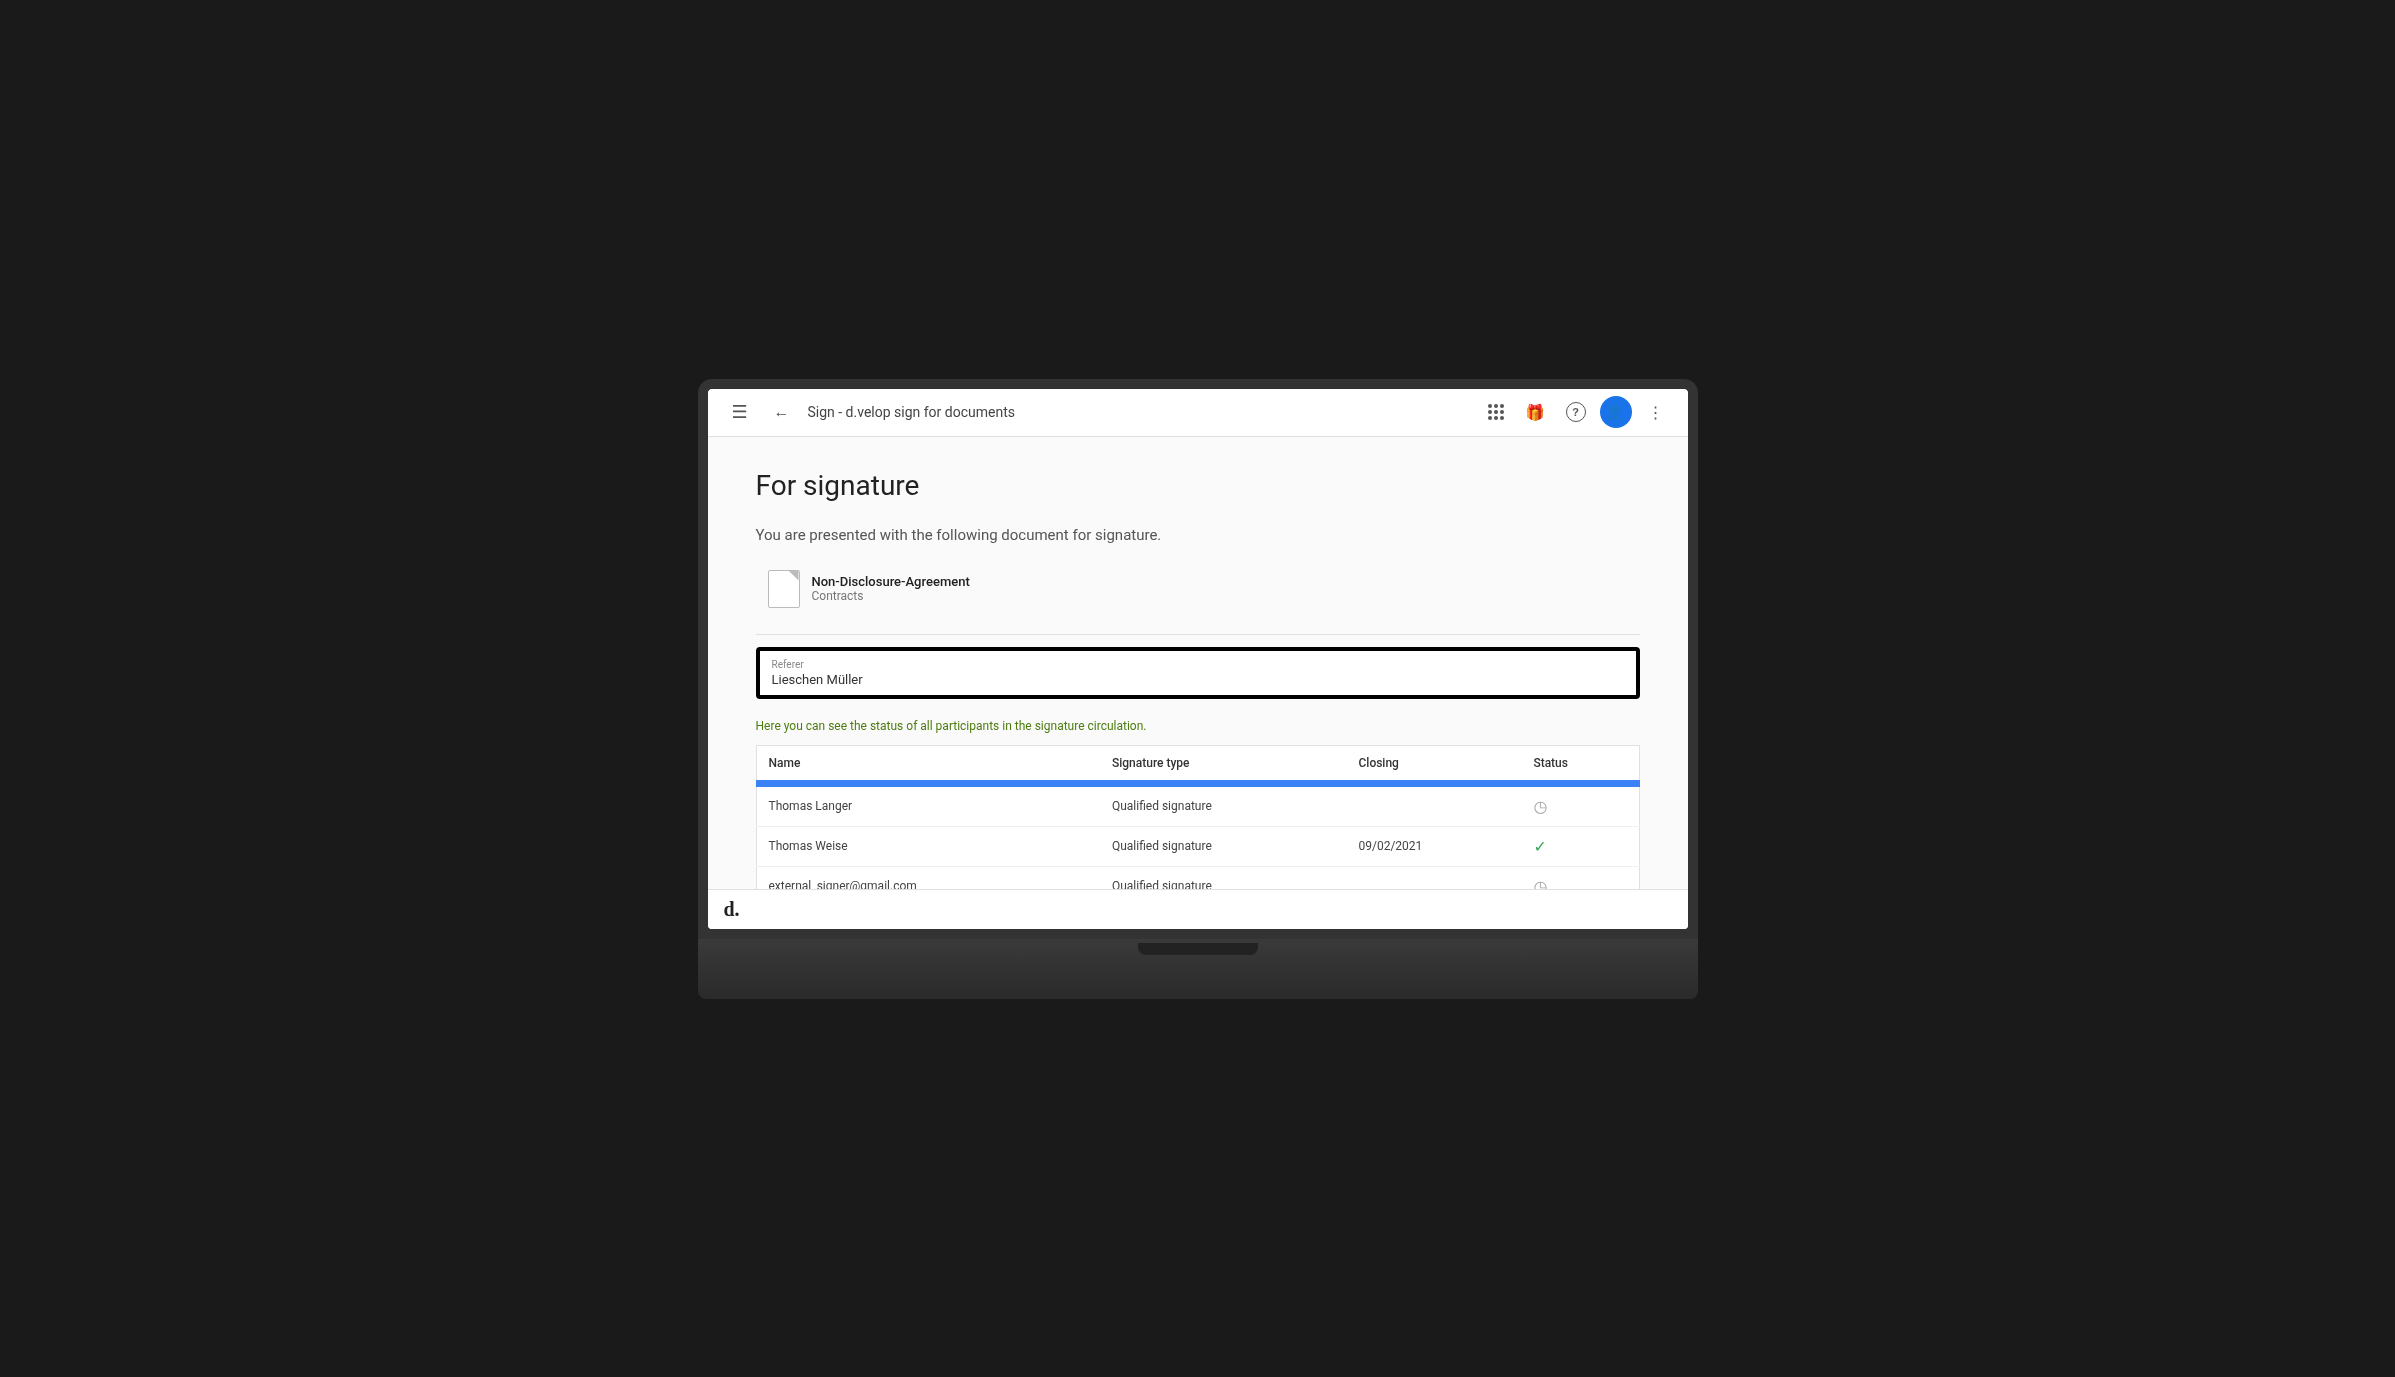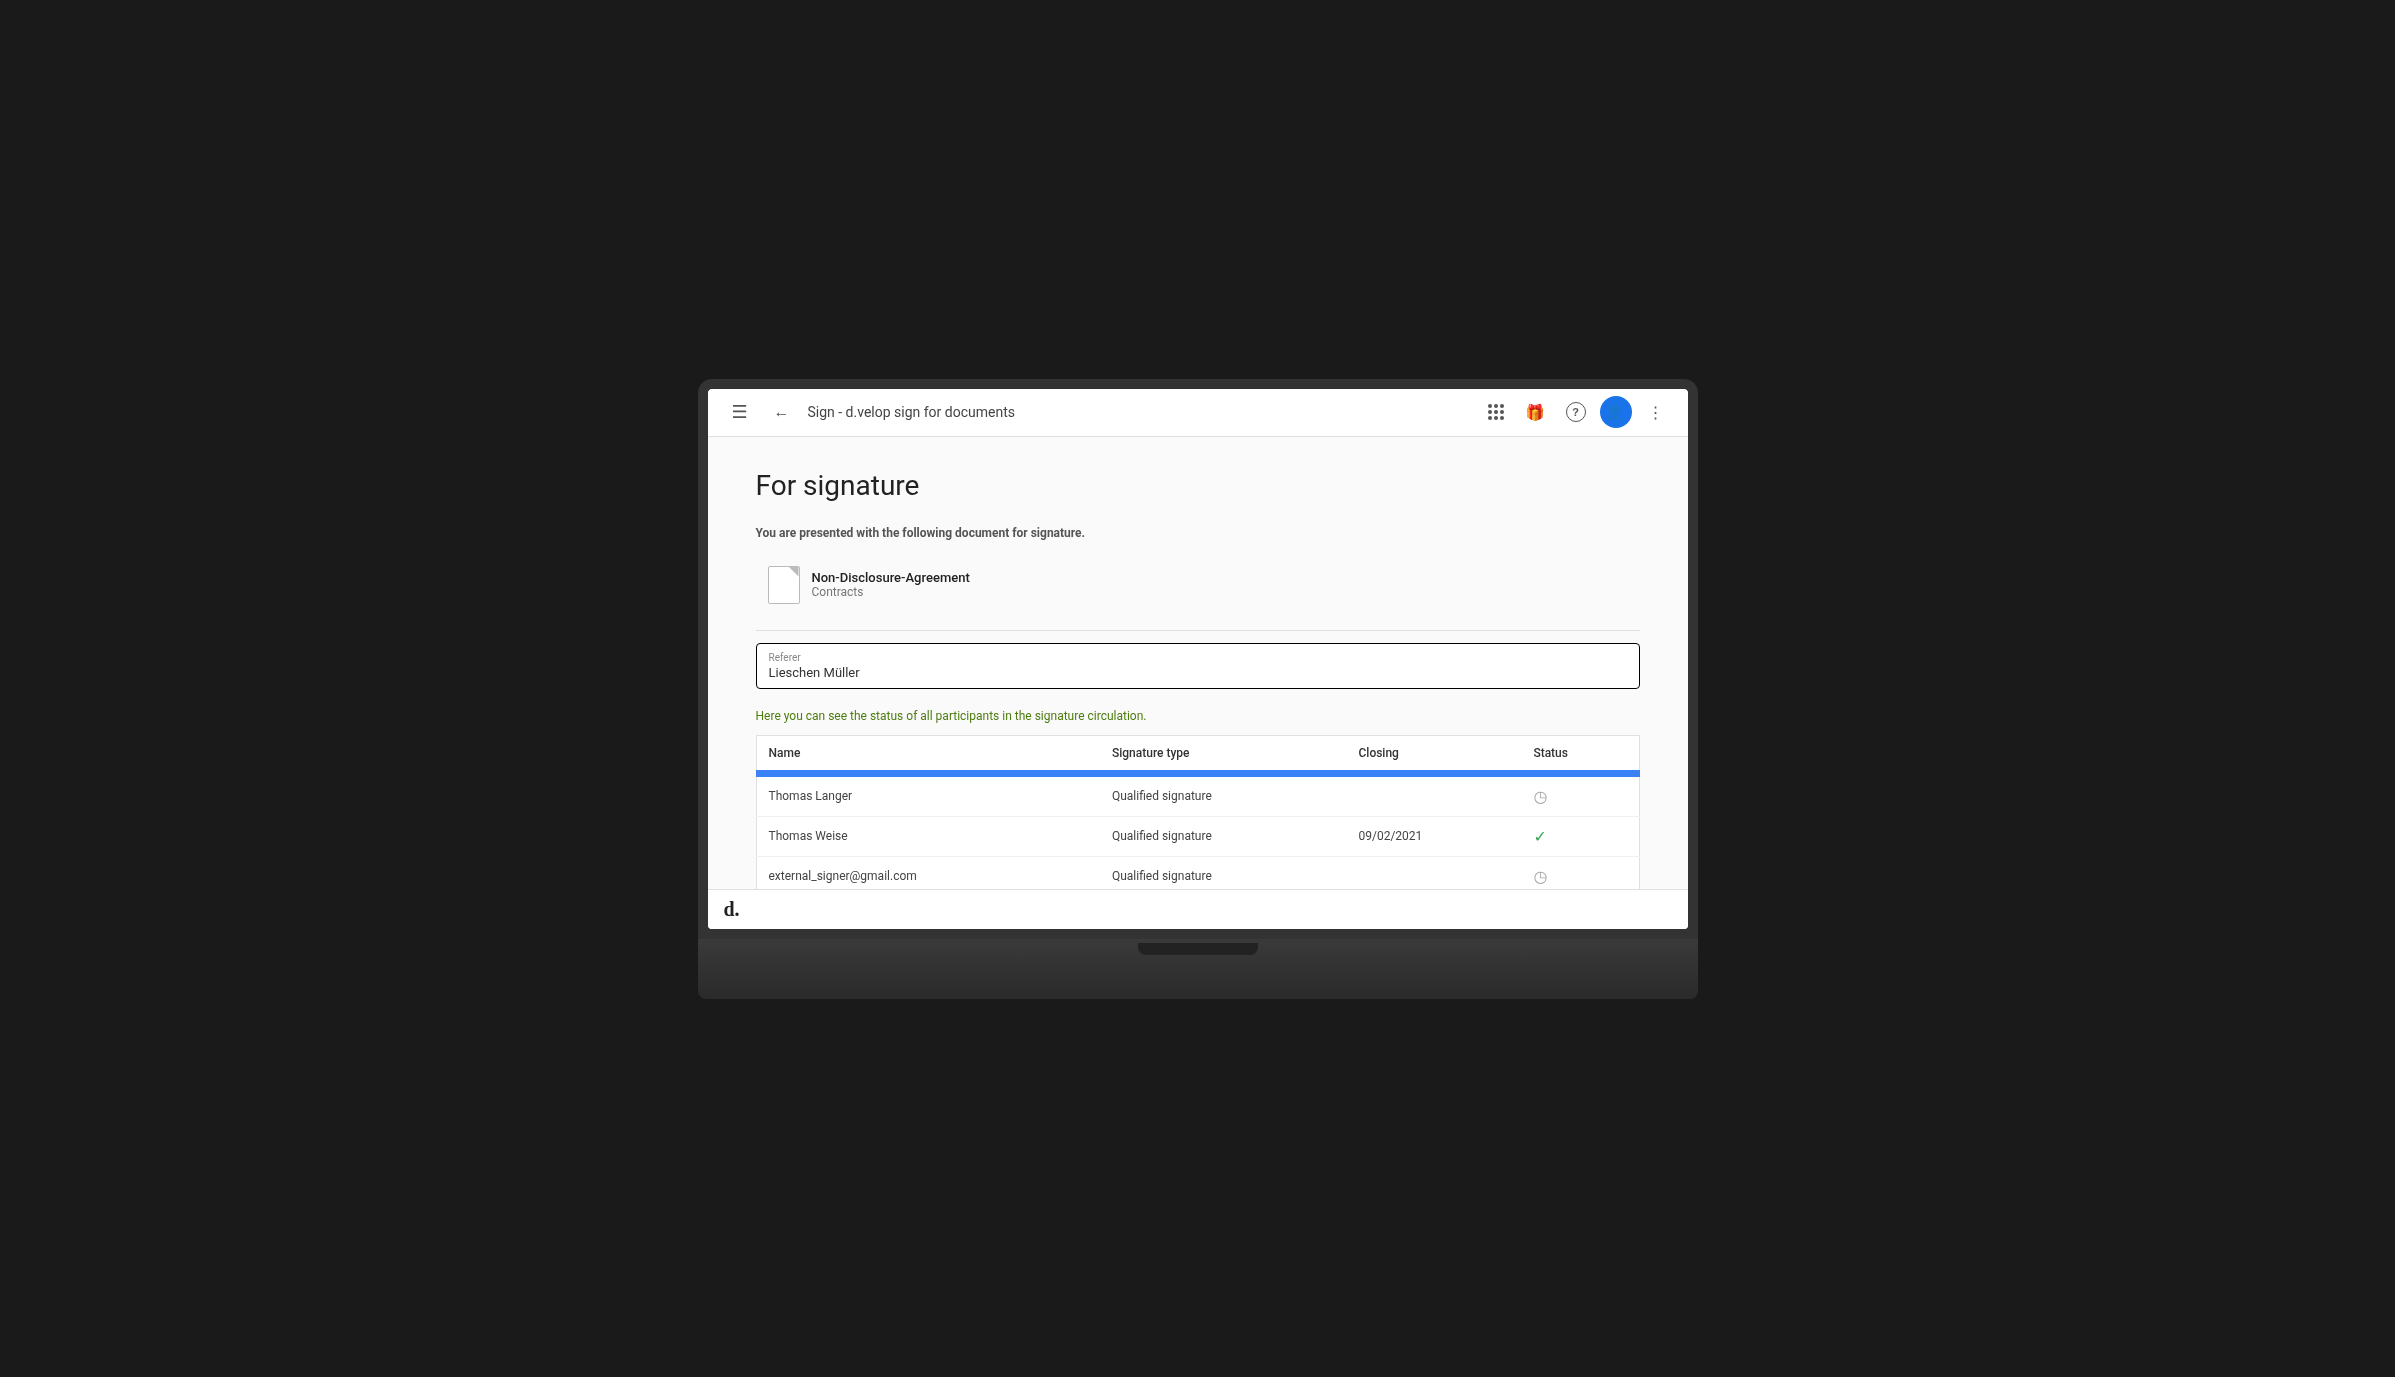--- a/index.html
+++ b/index.html
@@ -99,24 +99,23 @@
     }
 
     .page-title {
       font-size: 28px;
       font-weight: 400;
       color: #222;
       margin-bottom: 24px;
     }
 
     .subtitle {
-      font-size: 12px;
+      font-size: 15px;
       color: #555;
       margin-bottom: 16px;
-      font-weight: bold;
     }
 
     
     .doc-card {
       display: flex;
       align-items: center;
       gap: 12px;
       padding: 10px 12px;
       margin-bottom: 16px;
     }
@@ -156,21 +155,21 @@
 
     
     .fields-row {
       display: flex;
       gap: 16px;
       margin-bottom: 20px;
     }
 
     .field-box {
       flex: 1;
-      border: 1px solid #000000;
+      border: 4px solid #000000;
       border-radius: 4px;
       padding: 8px 12px;
       background: #fff;
     }
 
     .field-label {
       font-size: 10px;
       color: #888;
       margin-bottom: 2px;
     }

